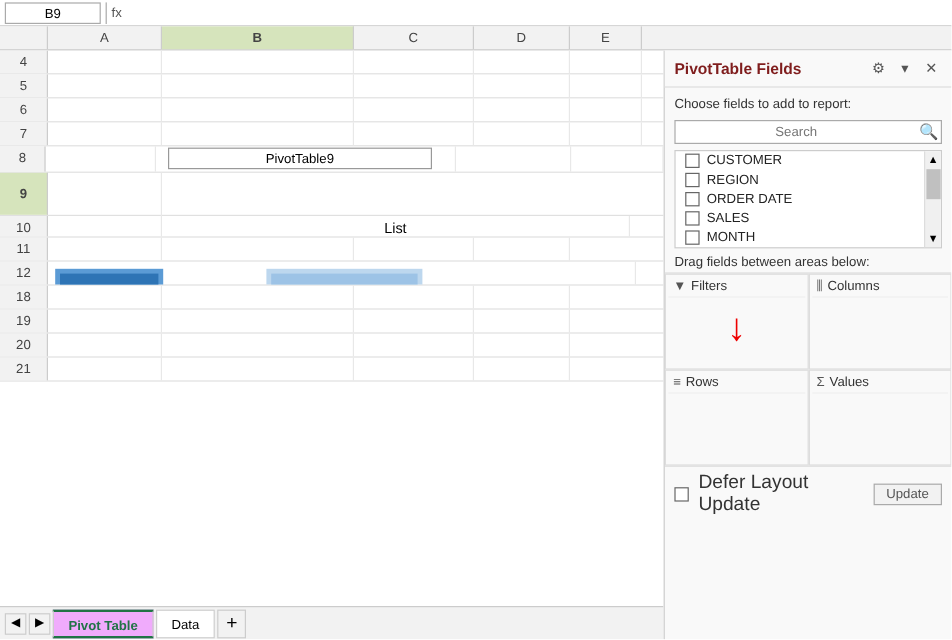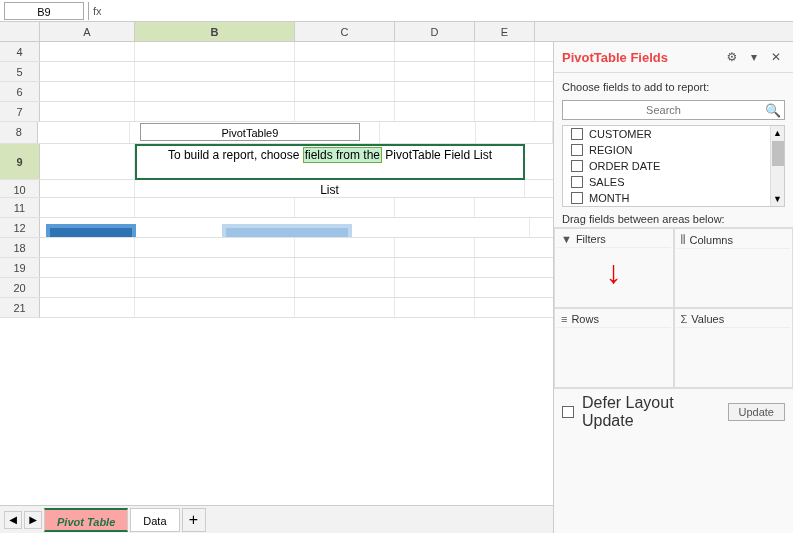--- a/index.html
+++ b/index.html
@@ -31,28 +31,28 @@
     .cell-c { width: 100px; }
     .cell-d { width: 80px; }
     .cell-e { width: 60px; }
 
     
     .pivot-box { border: 1px solid #999; text-align: center; font-size: 12px; background: #fff; }
 
     
     .bottom-bar { height: 28px; background: #f2f2f2; border-top: 1px solid #ccc; display: flex; align-items: center; padding: 0 4px; gap: 2px; }
     .tab { height: 24px; padding: 0 12px; border: 1px solid #ccc; line-height: 24px; font-size: 11px; cursor: pointer; background: #fff; }
-    .tab.active { background: #fca5a5; border-bottom: 2px solid #217346; color: #217346; font-weight: 600; border-top: 2px solid #217346; font-style: italic; }
+    .tab.active { background: #f0abfc; border-bottom: 2px solid #217346; color: #217346; font-weight: 600; border-top: 2px solid #217346; }
     .tab-add { width: 24px; height: 24px; border: 1px solid #ccc; text-align: center; line-height: 22px; font-size: 16px; cursor: pointer; background: #f2f2f2; }
     .scroll-left, .scroll-right { width: 18px; height: 18px; border: 1px solid #ccc; text-align: center; line-height: 16px; font-size: 10px; cursor: pointer; background: #f2f2f2; }
 
     
     .pivot-panel { width: 240px; border-left: 1px solid #ccc; background: #f9f9f9; display: flex; flex-direction: column; }
     .pivot-header { background: #f9f9f9; border-bottom: 1px solid #ddd; padding: 6px 8px; display: flex; align-items: center; justify-content: space-between; }
-    .pivot-title { font-size: 13px; font-weight: 600; color: #ef4444; }
+    .pivot-title { font-size: 13px; font-weight: 600; color: #7f1d1d; }
     .pivot-header-icons { display: flex; gap: 4px; }
     .pivot-header-icon { width: 18px; height: 18px; text-align: center; line-height: 18px; cursor: pointer; color: #555; font-size: 12px; }
 
     .pivot-body { flex: 1; display: flex; flex-direction: column; padding: 4px 0; }
     .pivot-choose-label { font-size: 11px; color: #333; padding: 4px 8px 4px 8px; }
 
     .search-box { margin: 3px 8px; position: relative; }
     .search-input { width: 100%; border: 1px solid #aaa; padding: 3px 24px 3px 4px; font-size: 11px; outline: none; background: #fff; text-align: center; }
     .search-icon-btn { position: absolute; right: 3px; top: 50%; transform: translateY(-50%); cursor: pointer; color: #555; font-size: 13px; }
     .field-item { display: flex; align-items: center; padding: 2px 8px; font-size: 11px; gap: 6px; }
@@ -158,23 +158,20 @@
         <div class="cell cell-b" style="width:260px; position:relative;">
           <div class="pivot-box" style="position:absolute;left:10px;top:1px;width:220px;height:18px;font-size:11px;line-height:18px;">PivotTable9</div>
         </div>
         <div class="cell cell-c"></div>
         <div class="cell cell-d"></div>
       </div>
 
       <div class="sheet-row" style="height:36px;">
         <div class="row-num row-num-selected" style="line-height:36px;">9</div>
         <div class="cell cell-a" style="height:36px;"></div>
-        <div class="cell cell-b cell-selected" style="width:390px;height:36px;white-space:normal;line-height:1.3;padding-top:2px;font-size:12px;text-align:center;">
-          To build a report, choose <span style="background:#c6efce;border:1px solid #70ad47;padding:0 1px;">fields from the</span> PivotTable Field List
-        </div>
       </div>
 
       <div class="sheet-row" style="height:18px;">
         <div class="row-num">10</div>
         <div class="cell cell-a"></div>
         <div class="cell cell-b" style="width:390px;font-size:12px;text-align:center;">List</div>
       </div>
 
       <div class="sheet-row">
         <div class="row-num">11</div>

